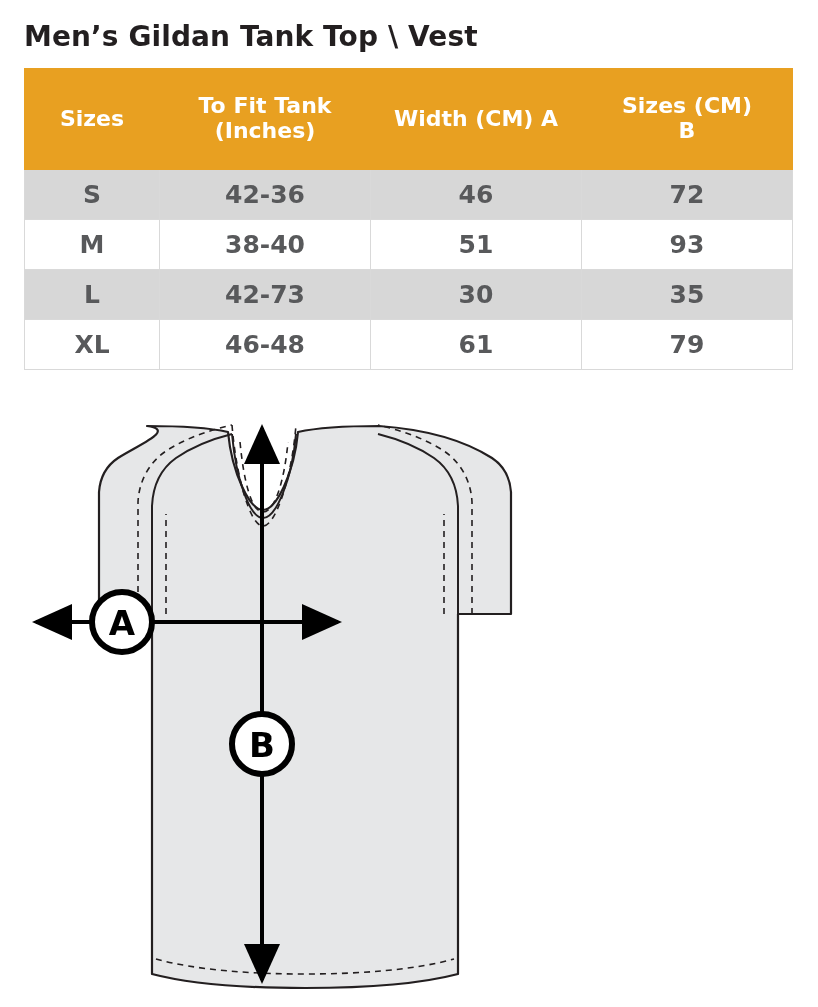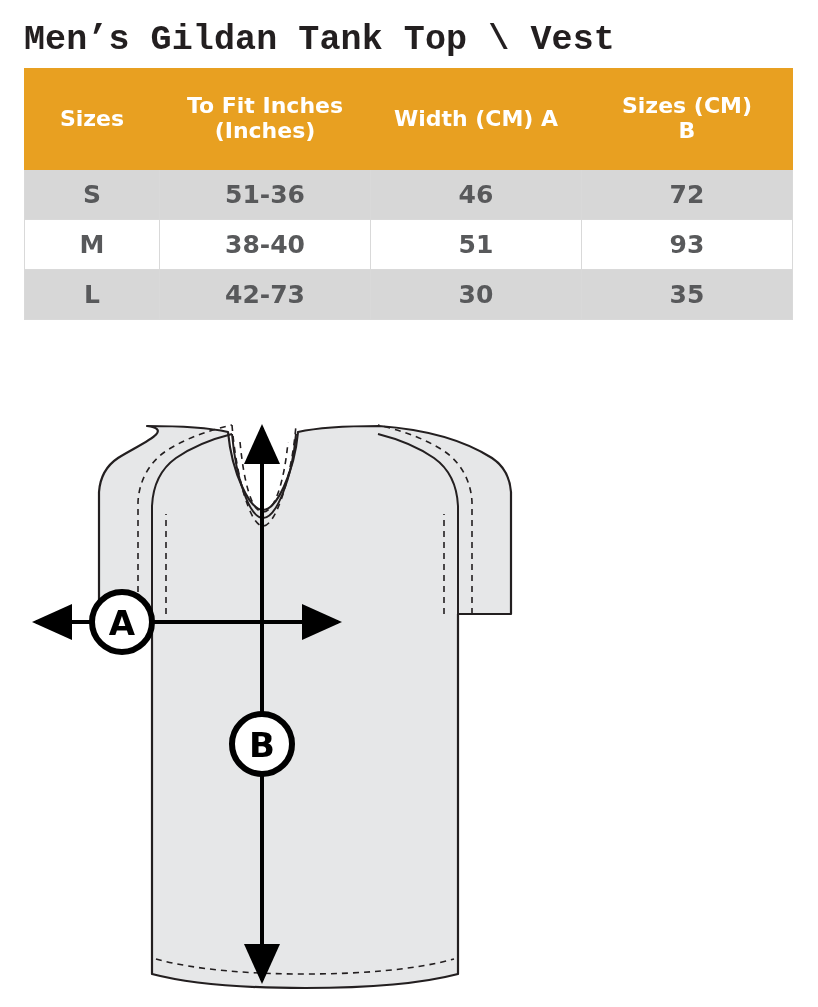--- a/index.html
+++ b/index.html
@@ -18,26 +18,25 @@
   .page {
     width: 818px;
     height: 1007px;
     position: relative;
     box-sizing: border-box;
   }
   .title {
     position: absolute;
     left: 24px;
     top: 20px;
-    font-size: 35px;
+    font-size: 28px;
     font-weight: 700;
     letter-spacing: 0.1px;
     color: #231f20;
     white-space: nowrap;
-    font-family: Liberation Mono, monospace;
   }
   table.size-table {
     position: absolute;
     left: 24px;
     top: 68px;
     width: 768px;
     border-collapse: collapse;
     table-layout: fixed;
   }
   table.size-table th {
@@ -103,50 +102,56 @@
         <col class="col-2">
         <col class="col-3">
         <col class="col-4">
     </colgroup>
     <thead>
       <tr>
         <th>
           <span>Sizes</span>
         </th>
         <th>
-          <span>To Fit Inches</span><br>
+          <span>To Fit Tank</span><br>
           <span>(Inches)</span>
         </th>
         <th>
           <span>Width (CM) A</span>
         </th>
         <th>
           <span>Sizes  (CM)</span><br>
           <span>B</span>
         </th>
       </tr>
     </thead>
     <tbody>
       <tr class="alt">
         <td>S</td>
-        <td>51-36</td>
+        <td>42-36</td>
         <td>46</td>
         <td>72</td>
       </tr>
       <tr class="plain">
         <td>M</td>
         <td>38-40</td>
         <td>51</td>
         <td>93</td>
       </tr>
       <tr class="alt">
         <td>L</td>
         <td>42-73</td>
         <td>30</td>
         <td>35</td>
+      </tr>
+      <tr class="plain">
+        <td>XL</td>
+        <td>46-48</td>
+        <td>61</td>
+        <td>79</td>
       </tr>
     </tbody>
   </table>
 
   <div class="diagram">
     <svg width="818" height="593" viewBox="0 0 818 593" xmlns="http://www.w3.org/2000/svg">
       <defs>
         <marker id="arrowEnd" markerWidth="12" markerHeight="12" refX="9" refY="4.5" orient="auto">
           <path d="M0,0 L10,4.5 L0,9 z" fill="#000000"></path>
         </marker>

